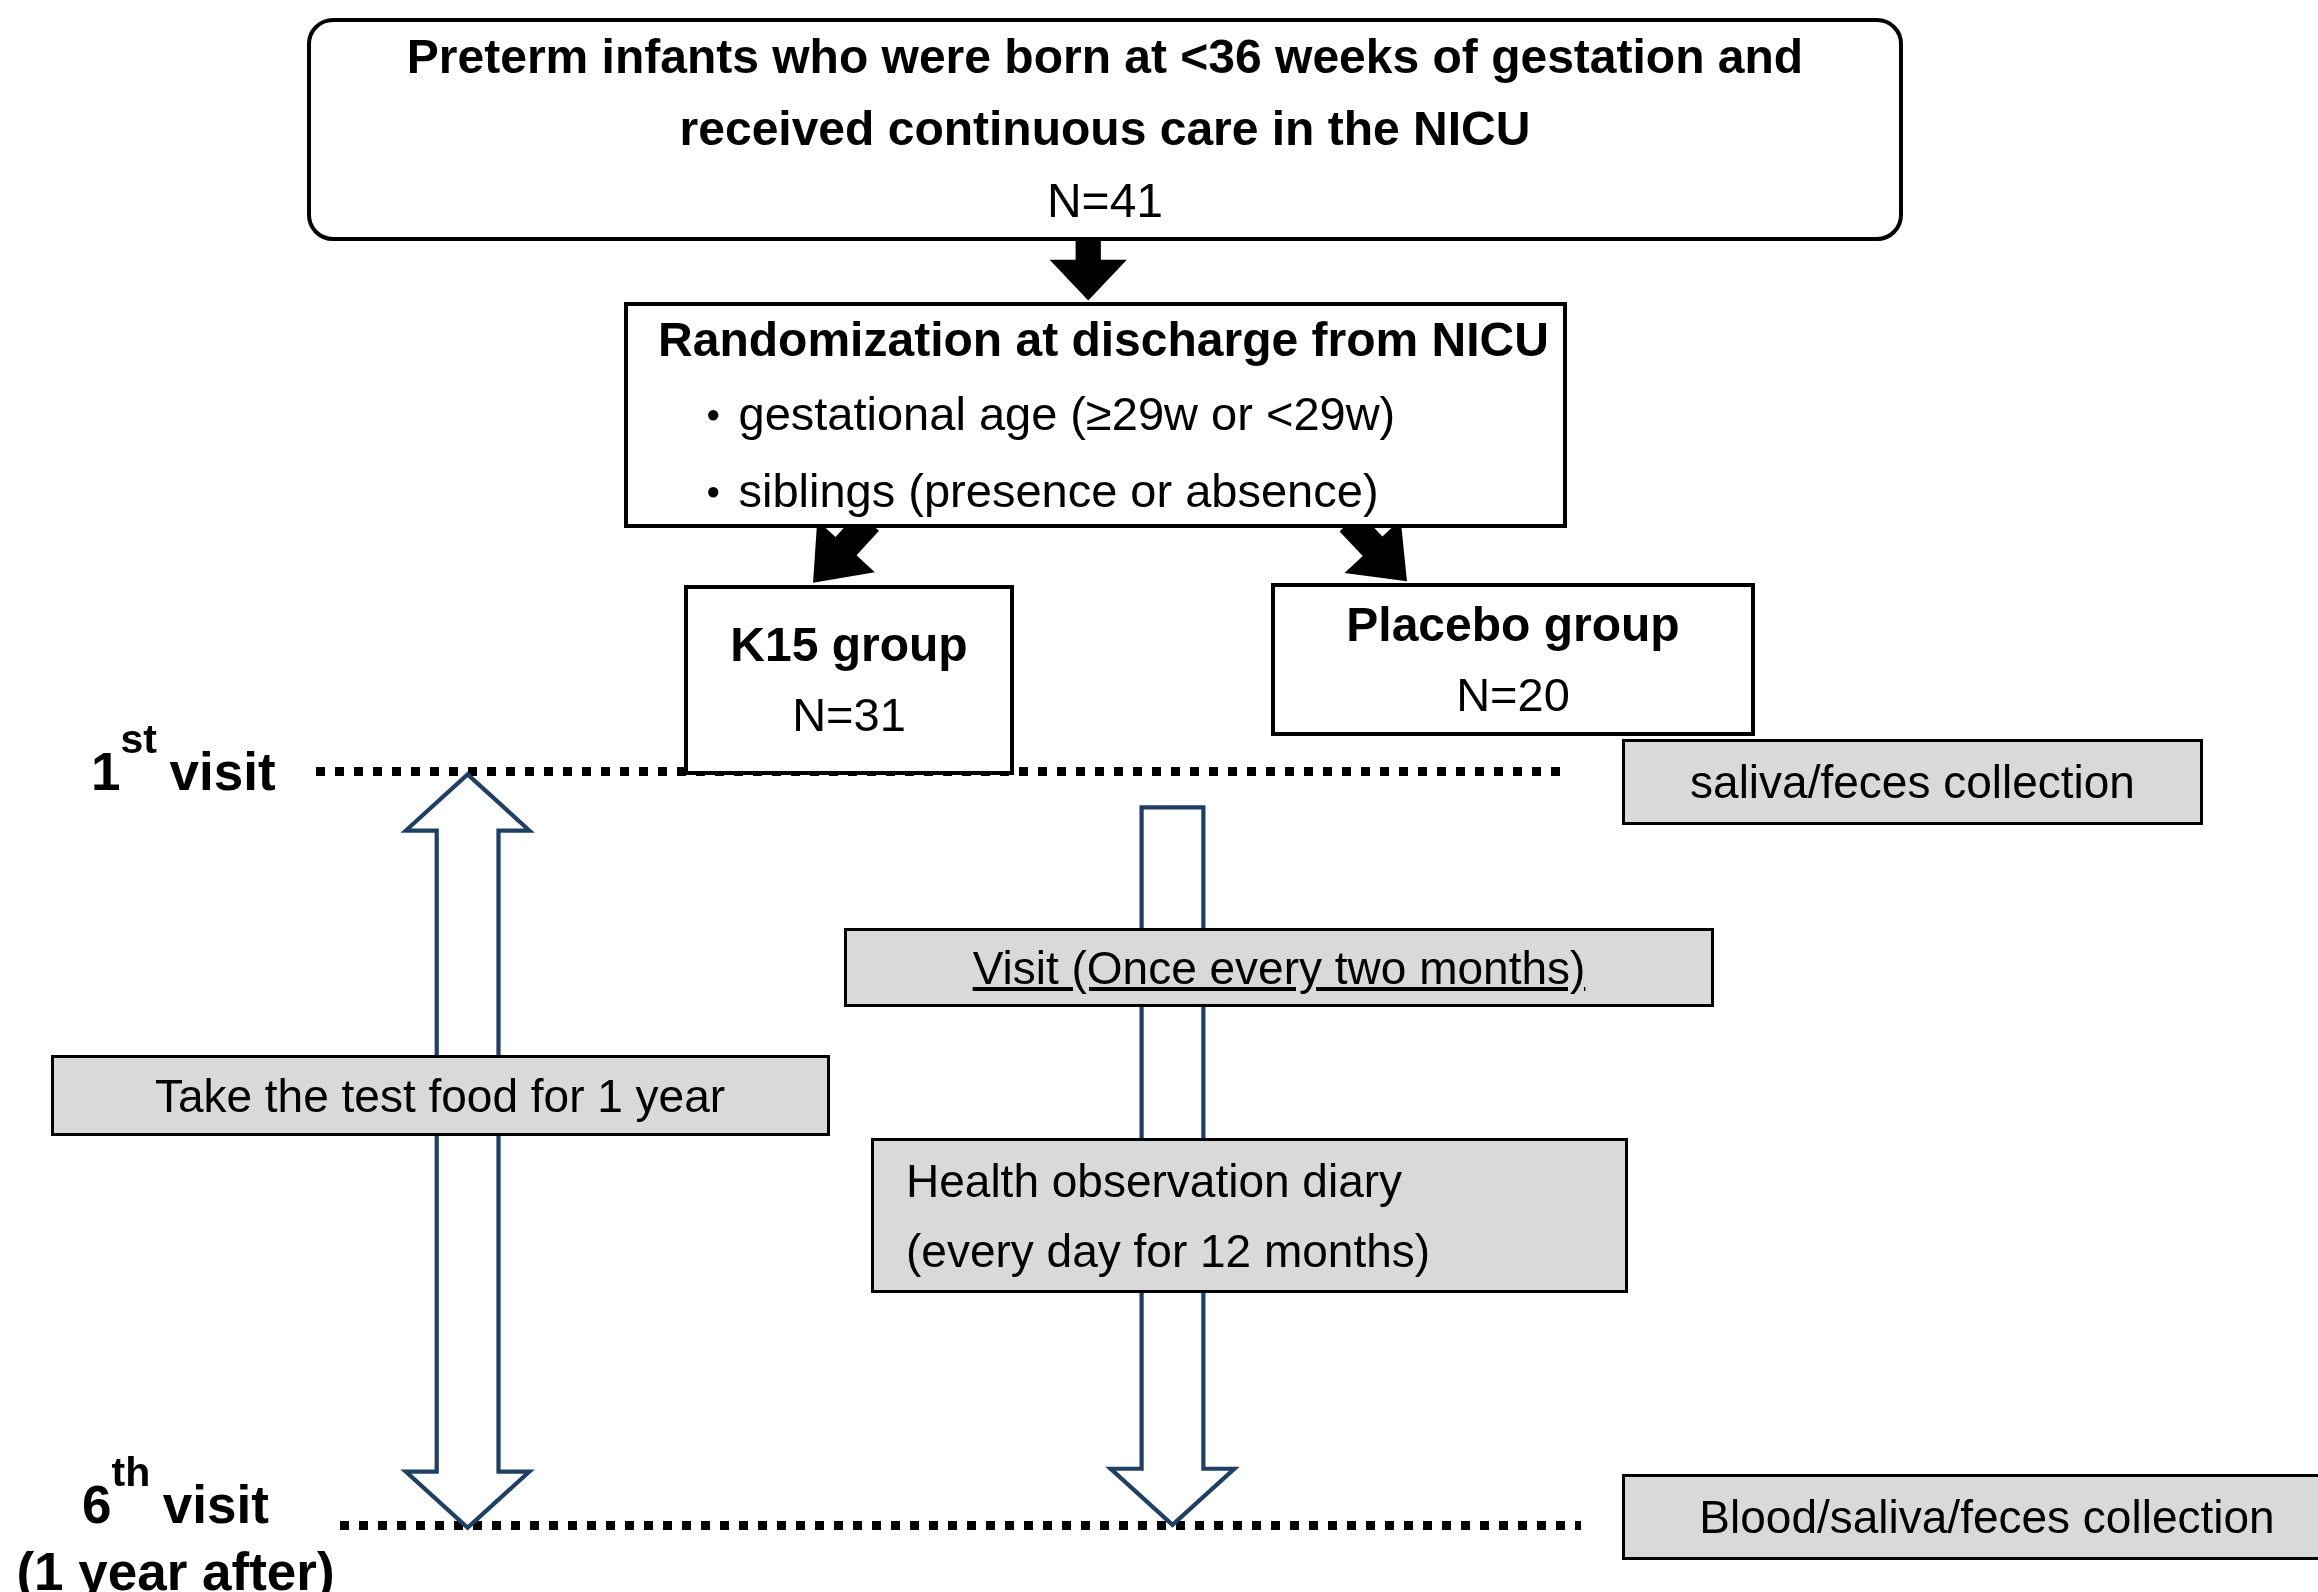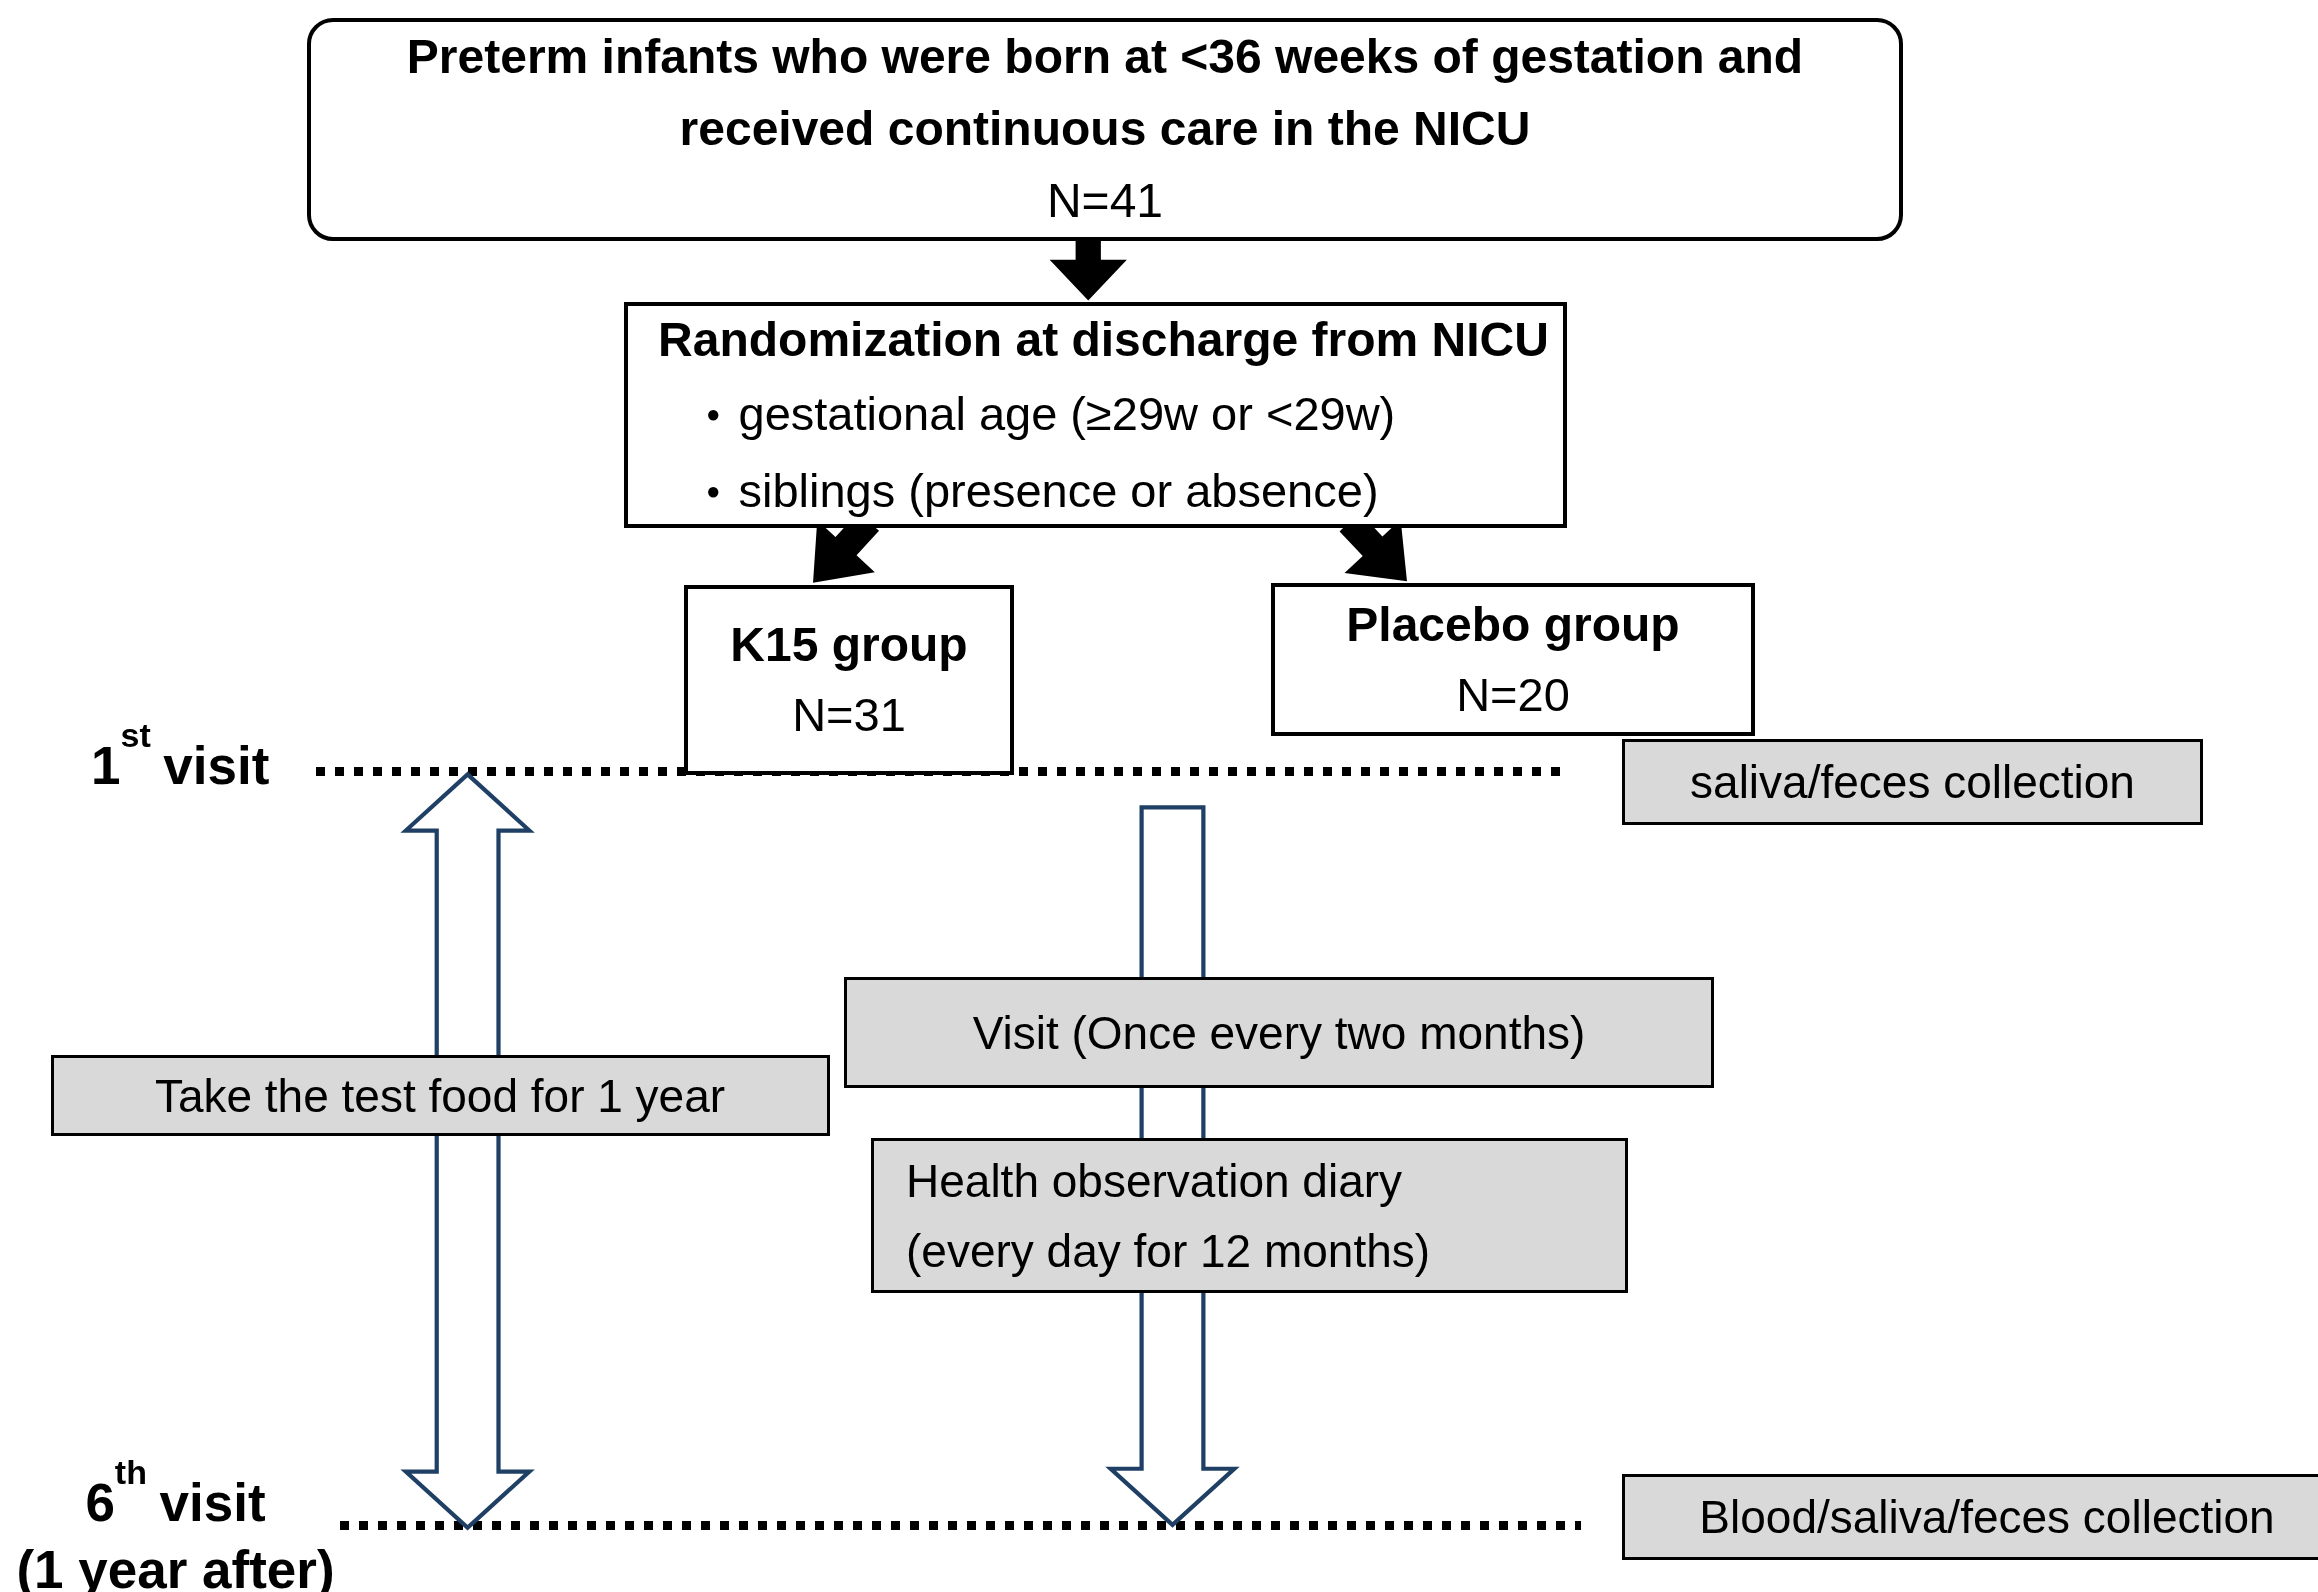--- a/index.html
+++ b/index.html
@@ -16,21 +16,21 @@
   svg.arrow-layer{position:absolute;left:0;top:0;z-index:2;}
   .topbox-line{font-size:48px;font-weight:bold;line-height:72px;}
   .topbox-n{font-size:48px;line-height:72px;}
   .rand-title{font-size:48px;font-weight:bold;line-height:74px;margin-top:4.2px;}
   .rand-bullets{align-self:flex-start;text-align:left;padding-left:62px;}
   .rand-bullet-line{font-size:47px;line-height:73px;}
   .bullet-dot{display:inline-block;font-size:24px;vertical-align:middle;margin-right:18px;transform:translateY(-4.2px);}
   .group-name{font-size:48px;font-weight:bold;line-height:70px;}
   .group-n{font-size:47px;line-height:70px;}
   .visit-label{font-size:53px;font-weight:bold;z-index:4;}
-  .visit-label sup{font-size:34px;position:relative;top:-18px;}
+  .visit-label sup{font-size:41px;position:relative;top:-18px;}
   .visit-word{margin-left:12.6px;}
   .gray-text{font-size:46px;line-height:70px;}
   .diary-box{align-items:flex-start;text-align:left;padding-left:27px;}
 </style>
 </head>
 <body>
 
 <div class="canvas">
 
   <div class="abs dotline" style="left:316px;top:767px;width:1254px;"></div>
@@ -85,21 +85,21 @@
     <div>
       <span>6</span><sup>th</sup><span class="visit-word">visit</span>
     </div>
     <div>(1 year after)</div>
   </div>
 
   <div class="abs gbox" style="left:1582px;top:739px;width:581px;height:86px;">
     <div class="gray-text">saliva/feces collection</div>
   </div>
 
-  <div class="abs gbox" style="left:804px;top:977px;width:870px;height:111px;">
+  <div class="abs gbox" style="left:804px;top:928px;width:870px;height:79px;text-decoration:underline;">
     <div class="gray-text">Visit (Once every two months)</div>
   </div>
 
   <div class="abs gbox" style="left:10.5px;top:1055px;width:779px;height:81px;">
     <div class="gray-text">Take the test food for 1 year</div>
   </div>
 
   <div class="abs gbox diary-box" style="left:831px;top:1138px;width:757px;height:155px;padding-left:32px;">
     <div class="gray-text">Health observation diary</div>
     <div class="gray-text">(every day for 12 months)</div>

